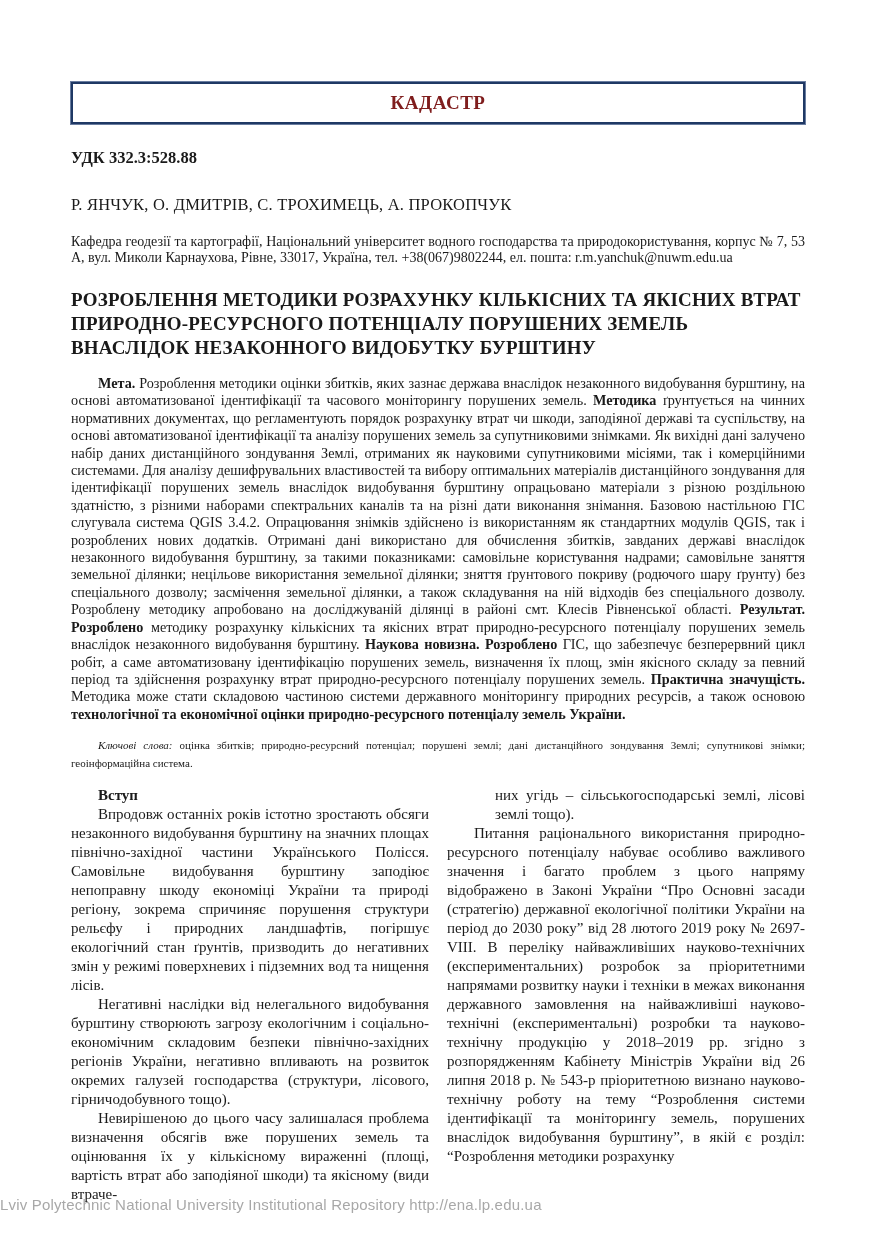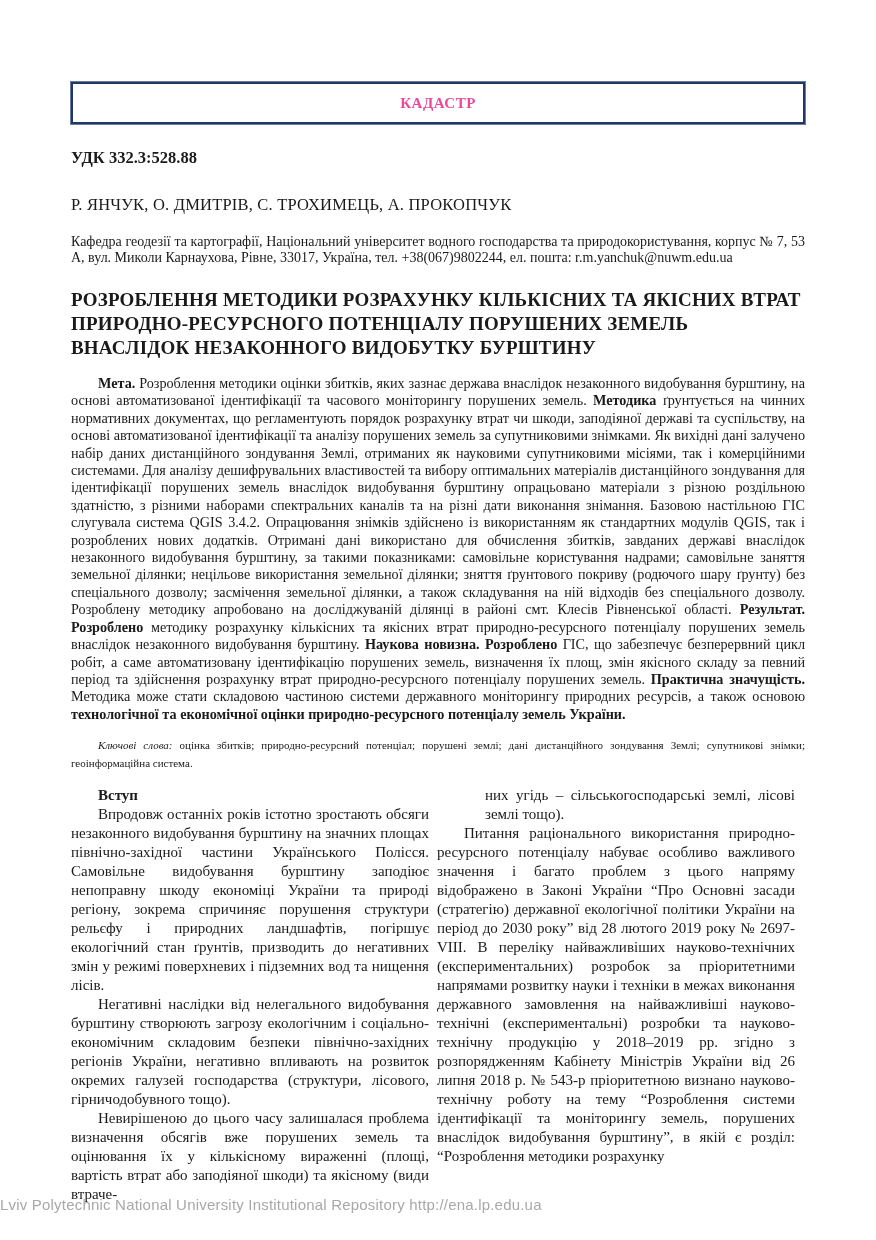--- a/index.html
+++ b/index.html
@@ -22,23 +22,23 @@
     margin-top: 82px;
     border: 2px solid #1f3864;
     box-shadow: 0 0 0 1px #6a7da0;
     height: 38px;
     display: flex;
     align-items: center;
     justify-content: center;
   }
   .rubric-box .rubric-label {
     font-weight: bold;
-    font-size: 15px;
+    font-size: 19px;
     letter-spacing: 0.5px;
-    color: #ec4899;
+    color: #7f1d1d;
   }
   .udc {
     margin-top: 24px;
     font-weight: bold;
     font-size: 16.5px;
   }
   .authors {
     margin-top: 27px;
     font-size: 16.5px;
     letter-spacing: 0.2px;
@@ -69,21 +69,21 @@
     margin-top: 0px;
     font-size: 11px;
     line-height: 17.4px;
     text-align: justify;
     text-indent: 27px;
   }
   .keywords .i { font-style: italic; }
   .columns {
     margin-top: 14px;
     display: flex;
-    gap: 8px;
+    gap: 18px;
   }
   .col {
     width: 358px;
     font-size: 15px;
     line-height: 19px;
     text-align: justify;
   }
   .col p { margin: 0; text-indent: 27px; }
   .col p.no-indent { text-indent: 0; margin-left: 48px; }
   .intro-heading {

